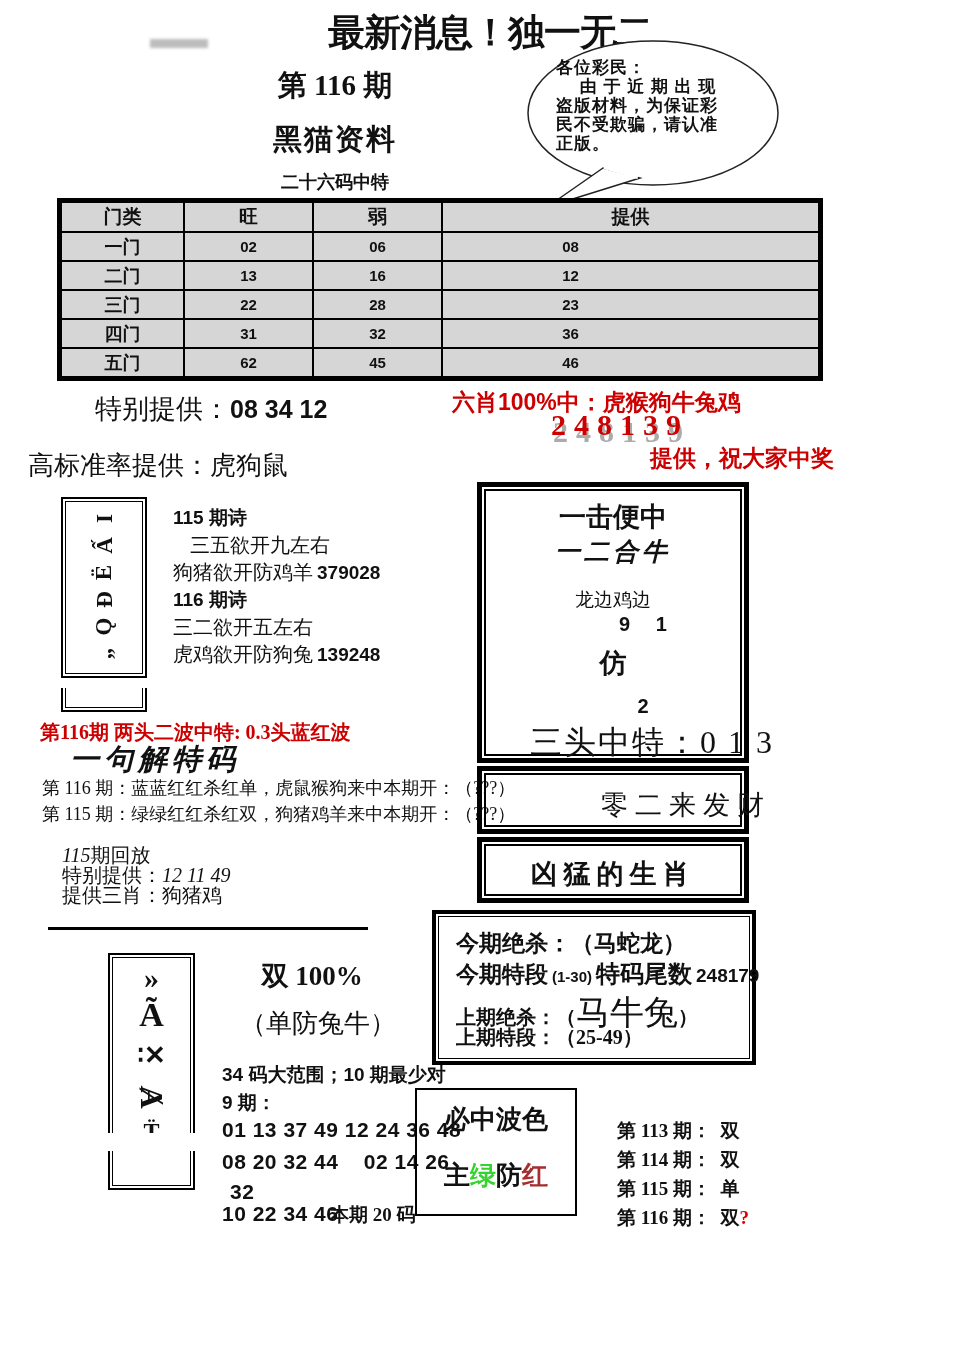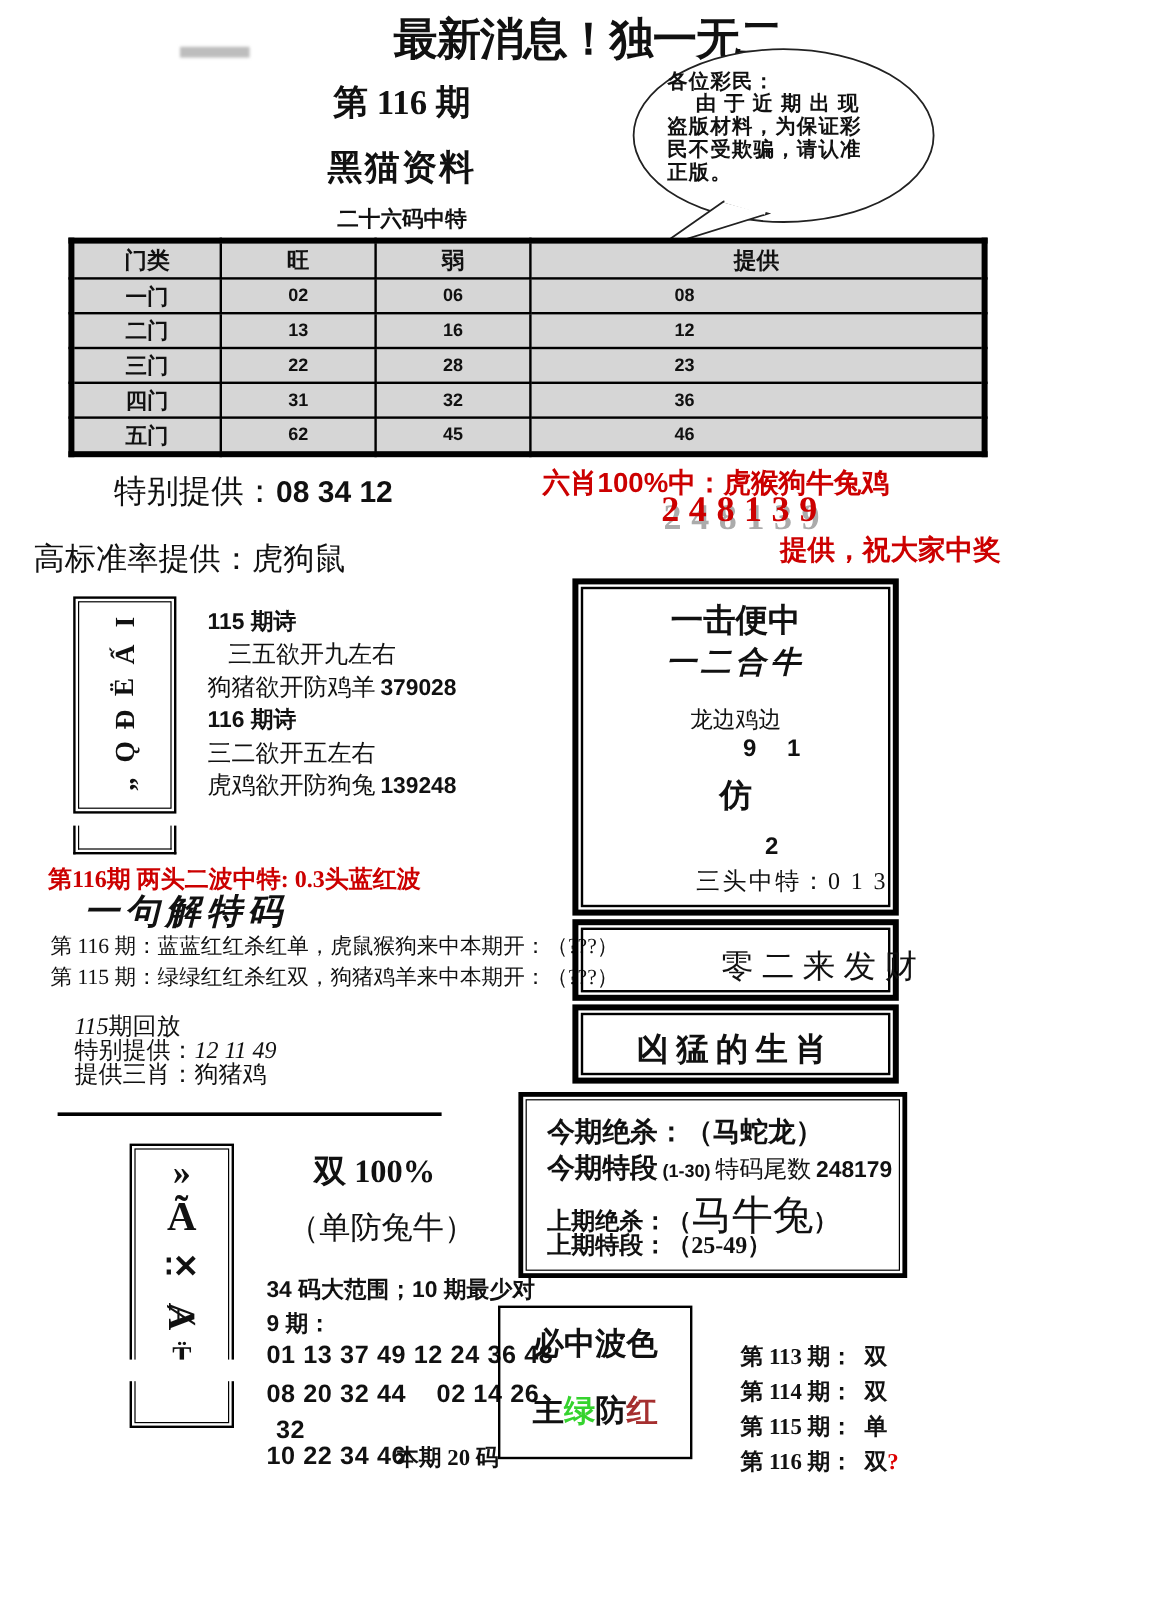--- a/index.html
+++ b/index.html
@@ -73,31 +73,31 @@
   .boxB { left:477px; top:766px; width:262px; height:58px; }
   .boxC { left:477px; top:837px; width:262px; height:56px; }
   .boxD { left:432px; top:910px; width:316px; height:147px; border-width:4px; }
 
   .boxA .l1 { position:absolute; top:8px;  width:100%; text-align:center; font-size:27px; font-weight:bold; }
   .boxA .l2 { position:absolute; top:44px; width:100%; text-align:center; font-size:25px; font-weight:bold; font-style:italic; letter-spacing:4px;}
   .boxA .l3 { position:absolute; top:96px; width:100%; text-align:center; font-size:19px; }
   .boxA .l4 { position:absolute; top:122px;width:100%; text-align:center; font-size:20px; font-weight:bold; font-family:"Liberation Sans",sans-serif; letter-spacing:10px;margin-left:35px;}
   .boxA .l5 { position:absolute; top:154px;width:100%; text-align:center; font-size:27px; font-weight:bold; }
   .boxA .l6 { position:absolute; top:204px;width:100%; text-align:center; padding-left:60px; box-sizing:border-box; font-size:20px; font-weight:bold; font-family:"Liberation Sans",sans-serif;}
-  .boxA .l7 { position:absolute; top:230px;width:100%; text-align:right; font-size:20px; letter-spacing:2px;}
+  .boxA .l7 { position:absolute; top:230px;width:100%; text-align:left; font-size:32px; letter-spacing:2px;padding-left:44px;}
 
   .boxB .t { position:absolute; top:12px; width:100%; text-align:right; font-size:27px; letter-spacing:7px;padding-left:31px; }
   .boxC .t { position:absolute; top:10px; width:100%; text-align:center; font-size:27px; font-weight:bold; letter-spacing:6px; }
 
   .boxD .kl { position:absolute; left:16px; white-space:nowrap; }
   .k1 { top:10px;  font-size:23px; font-weight:bold; }
   .k2 { top:40px; }
   .k2 .a { font-size:23px; font-weight:bold; }
   .k2 .bb { font-size:15px; font-weight:bold; font-family:"Liberation Sans",sans-serif; }
-  .k2 .c { font-size:20px; font-weight:normal; }
+  .k2 .c { font-size:24px; font-weight:bold; }
   .k2 .d { font-size:19px; font-weight:bold; font-family:"Liberation Sans",sans-serif; }
   .k3 { top:72px; font-size:20px; font-weight:bold; }
   .k3 .big { font-size:34px; font-weight:normal; }
   .k4 { top:106px; font-size:20px; font-weight:bold; }
 
   
   .glyph-box2 { left:108px; top:953px; width:83px; height:233px; }
   .glyph-box2 .gcol { position:absolute; inset:6px; display:flex; flex-direction:column; align-items:center; }
   .g2 { font-weight:bold; }
   .wipe { background:#fff; }

